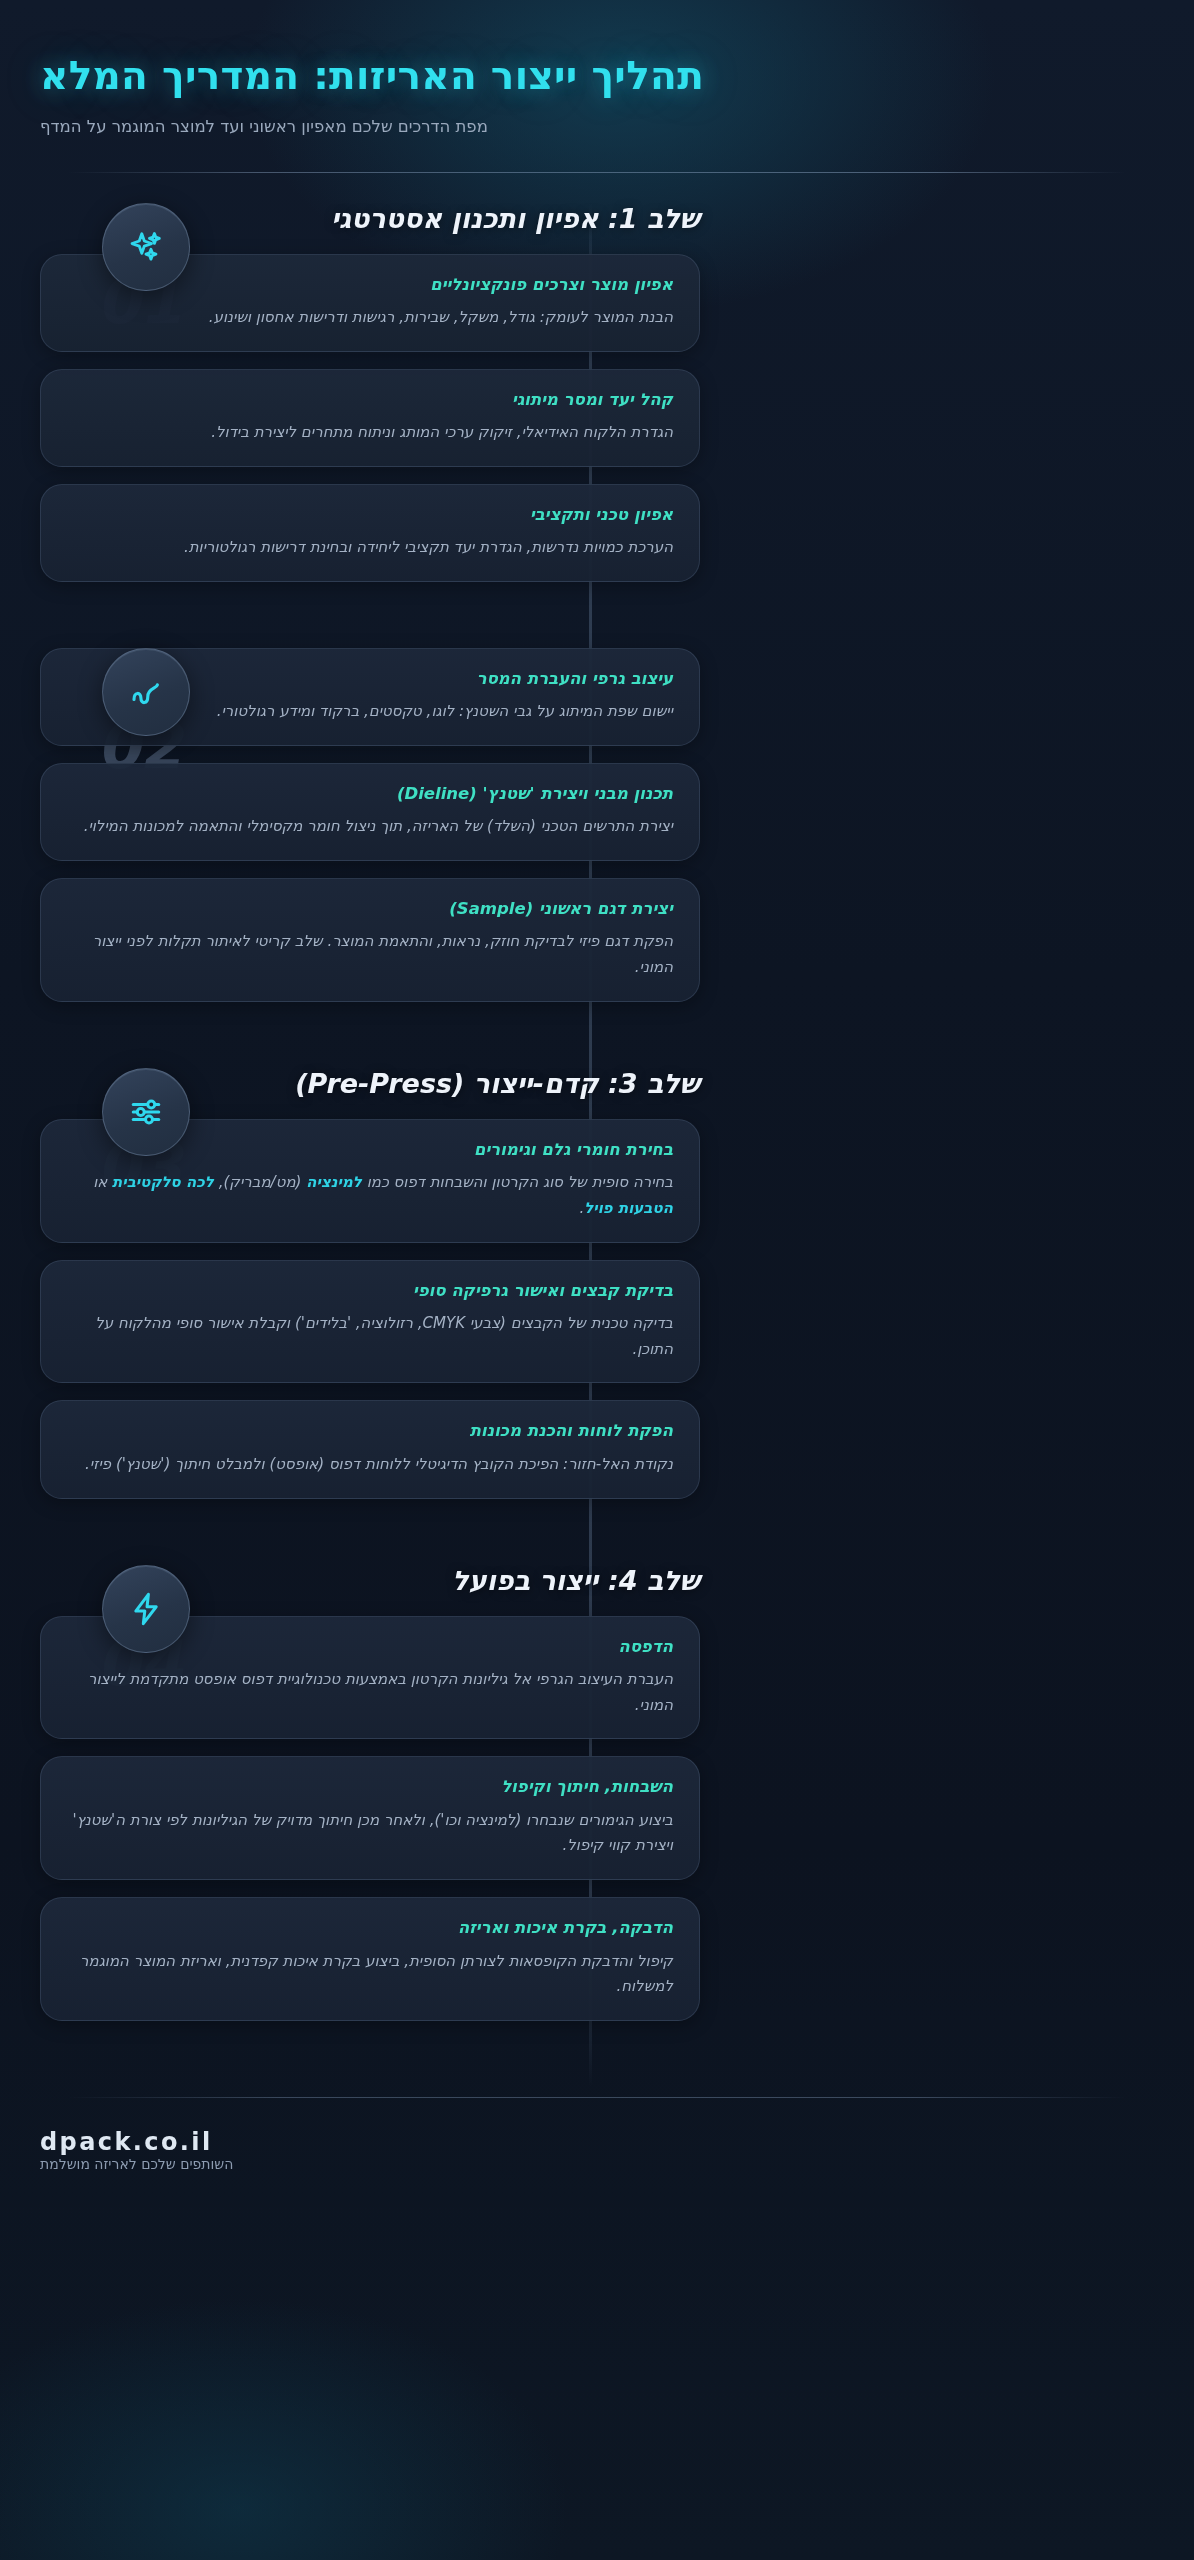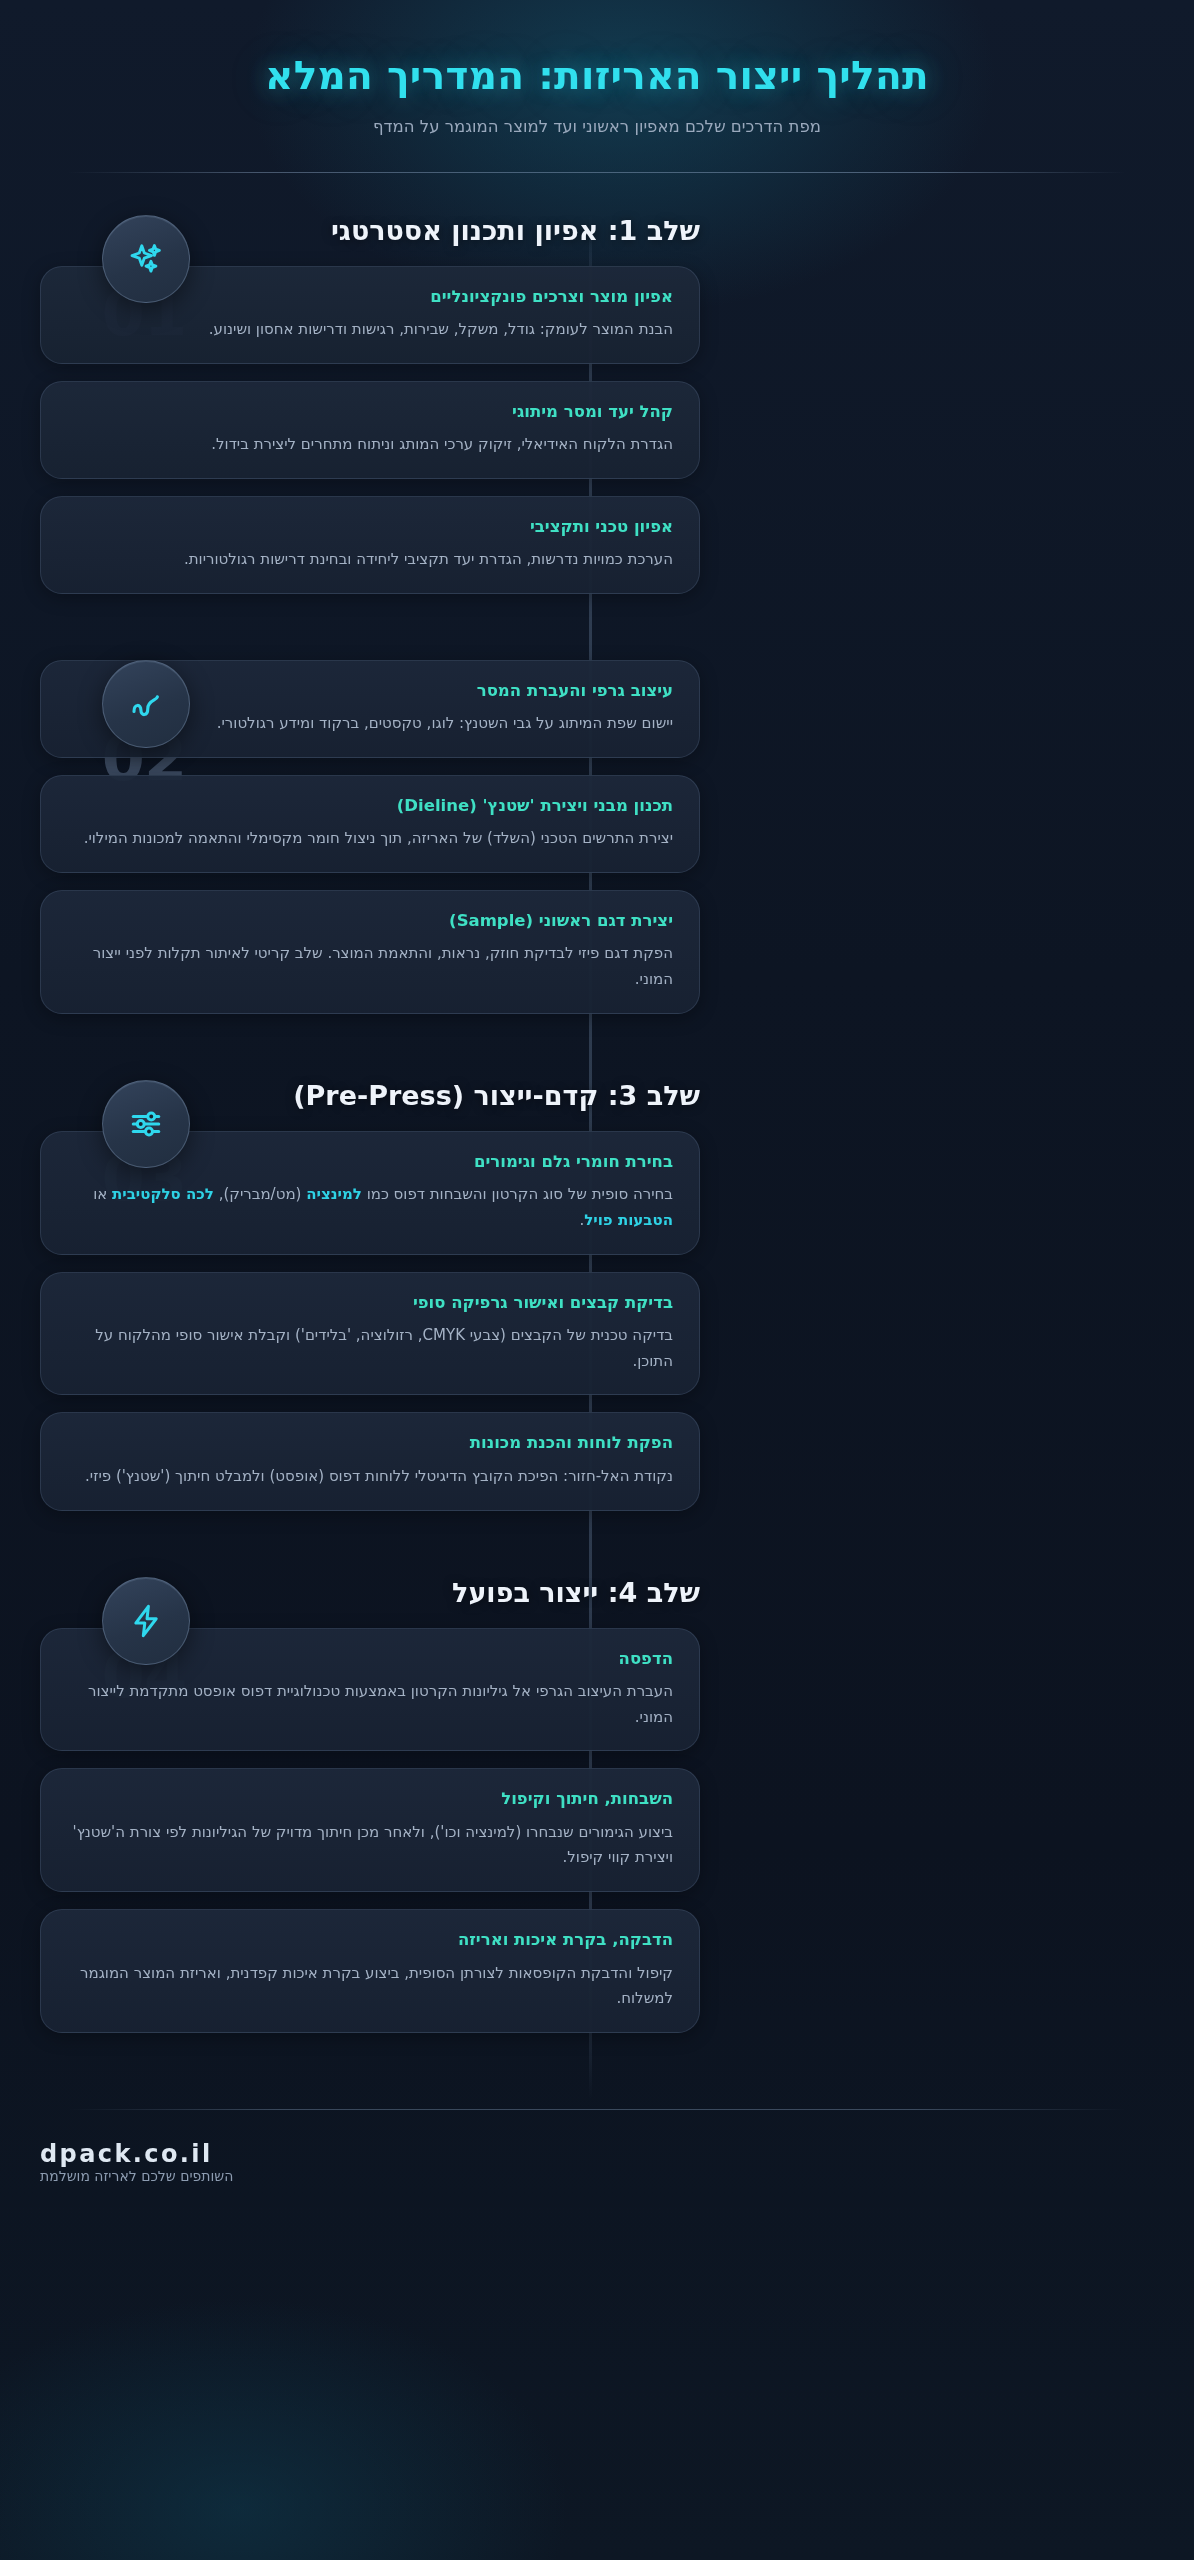--- a/index.html
+++ b/index.html
@@ -14,36 +14,36 @@
   .page {
     position:relative;
     width:1194px; height:2560px;
     background:
       radial-gradient(ellipse 520px 330px at 52% 3%, rgba(20,86,110,0.55) 0%, rgba(13,21,34,0) 72%),
       radial-gradient(ellipse 470px 300px at 20% 98%, rgba(16,70,92,0.42) 0%, rgba(13,21,34,0) 70%),
       linear-gradient(180deg,#101a2b 0%, #0d1523 38%, #0c1320 72%, #0d1724 100%);
     padding:0 0 0 0;
   }
   
-  .hdr { padding:52px 40px 0; text-align:center; }
+  .hdr { padding:52px 40px 0; text-align:left; }
   .hdr h1 {
     font-size:39px; font-weight:700; letter-spacing:.3px;
     color:#31e0ee;
     text-shadow:0 0 22px rgba(42,205,227,.45), 0 0 54px rgba(42,205,227,.22);
     line-height:1.22;
   }
   .hdr .sub {
     margin-top:17px; font-size:16.5px; color:#9aa9bd; font-weight:400;
   }
   .hdr .rule {
     margin:36px auto 0; width:1058px; height:1px;
     background:linear-gradient(90deg, rgba(120,145,175,0) 0%, rgba(136,160,190,.45) 18%, rgba(136,160,190,.5) 82%, rgba(120,145,175,0) 100%);
   }
   
-  .timeline { position:relative; margin-top:42px; }
+  .timeline { position:relative; margin-top:30px;font-style:italic; }
   .spine {
     position:absolute; top:0; bottom:0;
     right:auto; left:589px; width:3px;
     background:linear-gradient(180deg, rgba(110,135,165,0) 0%, rgba(120,146,178,.30) 6%, rgba(120,146,178,.30) 93%, rgba(110,135,165,0) 100%);
   }
   .stage { position:relative; padding:0 0 66px 0; }
   .stage-inner { position:relative; }
 
   .badge-wrap {
     position:absolute; left:98px; top:0; width:92px; text-align:center;

